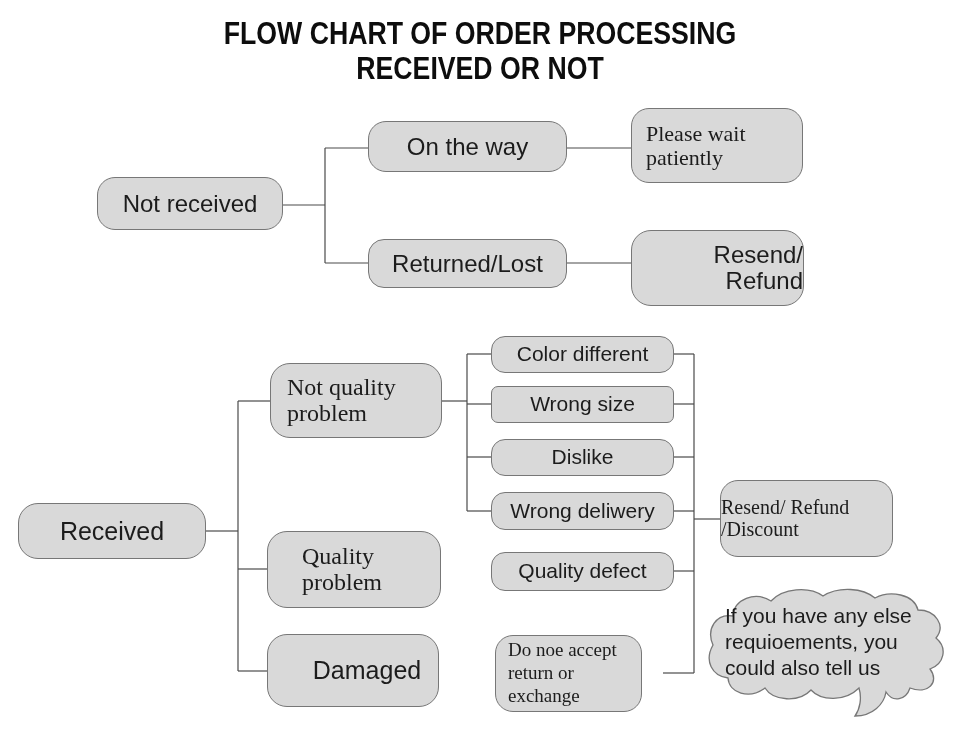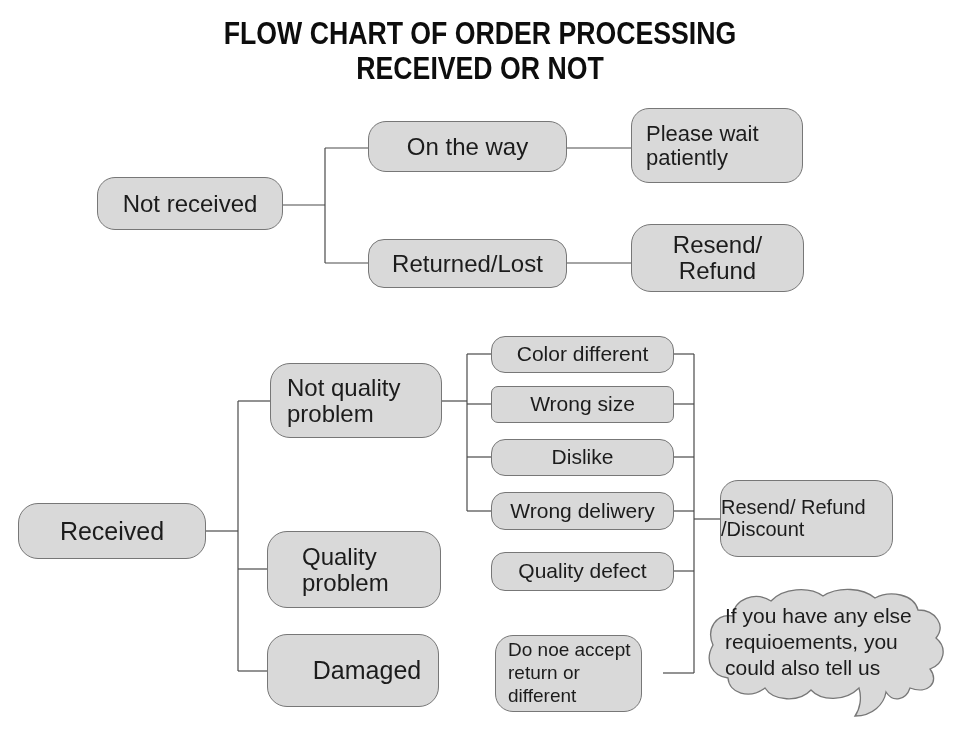--- a/index.html
+++ b/index.html
@@ -20,21 +20,21 @@
   }
 
   .node {
     position:absolute; box-sizing:border-box;
     background: var(--node_fill, #d9d9d9);
     border:1.3px solid var(--node_border, #7a7a7a);
     display:flex; flex-direction:column; justify-content:center;
     line-height:1.08;
   }
   .node.center { align-items:center; text-align:center; }
-  .node.left   { align-items:flex-start; text-align:left; }
+  .node.left   { align-items:flex-start; text-align:left;font-family:Liberation Serif, serif; }
   .lbl { display:block; white-space:nowrap; }
 
   #connectors { position:absolute; left:0; top:0; width:960px; height:730px; pointer-events:none; }
   #connectors g { fill:none; stroke-width:1.2px; }
 
   #bubble { position:absolute; left:703px; top:583px; width:245px; height:148px; }
   .bubble-path { fill: var(--node_fill, #d9d9d9); stroke: var(--node_border, #7a7a7a); stroke-width:1.3px; }
   #bubble-text {
     position:absolute; left:725px; top:603px; width:210px;
     font-size:21px; line-height:26px; text-align:left;
@@ -94,21 +94,21 @@
 
   <div class="node left" style="left:631px; top:108px; width:172px; height:75px; border-radius:18px; font-size:22px; padding-left:14px;">
     <span class="lbl">Please wait</span>
     <span class="lbl">patiently</span>
   </div>
 
   <div class="node center" style="left:368px; top:239px; width:199px; height:49px; border-radius:16px; font-size:24px;justify-content:center;">
     <span class="lbl">Returned/Lost</span>
   </div>
 
-  <div class="node center" style="left:631px; top:224px; width:173px; height:68px; border-radius:20px; font-size:24px;">
+  <div class="node center" style="left:631px; top:230px; width:173px; height:76px; border-radius:20px; font-size:24px;align-items:flex-end;">
     <span class="lbl">Resend/</span>
     <span class="lbl">Refund</span>
   </div>
 
   <div class="node center" style="left:18px; top:503px; width:188px; height:56px; border-radius:20px; font-size:25px;">
     <span class="lbl">Received</span>
   </div>
 
   <div class="node left" style="left:270px; top:363px; width:172px; height:75px; border-radius:20px; font-size:24px; padding-left:16px;">
     <span class="lbl">Not quality</span>
@@ -140,21 +140,21 @@
     <span class="lbl">Quality defect</span>
   </div>
 
   <div class="node center" style="left:267px; top:634px; width:172px; height:73px; border-radius:20px; font-size:25px;padding-left:28px;">
     <span class="lbl">Damaged</span>
   </div>
 
   <div class="node left" style="left:495px; top:635px; width:147px; height:77px; border-radius:18px; font-size:19px; line-height:1.2; padding-left:12px;">
     <span class="lbl">Do noe accept</span>
     <span class="lbl">return or</span>
-    <span class="lbl">different</span>
+    <span class="lbl">exchange</span>
   </div>
 
   <div class="node left" style="left:720px; top:480px; width:173px; height:77px; border-radius:18px; font-size:20px; ">
     <span class="lbl">Resend/ Refund</span>
     <span class="lbl">/Discount</span>
   </div>
 
   <svg id="bubble" viewBox="0 0 245 148">
     <path class="bubble-path" d="
       M 10 62

